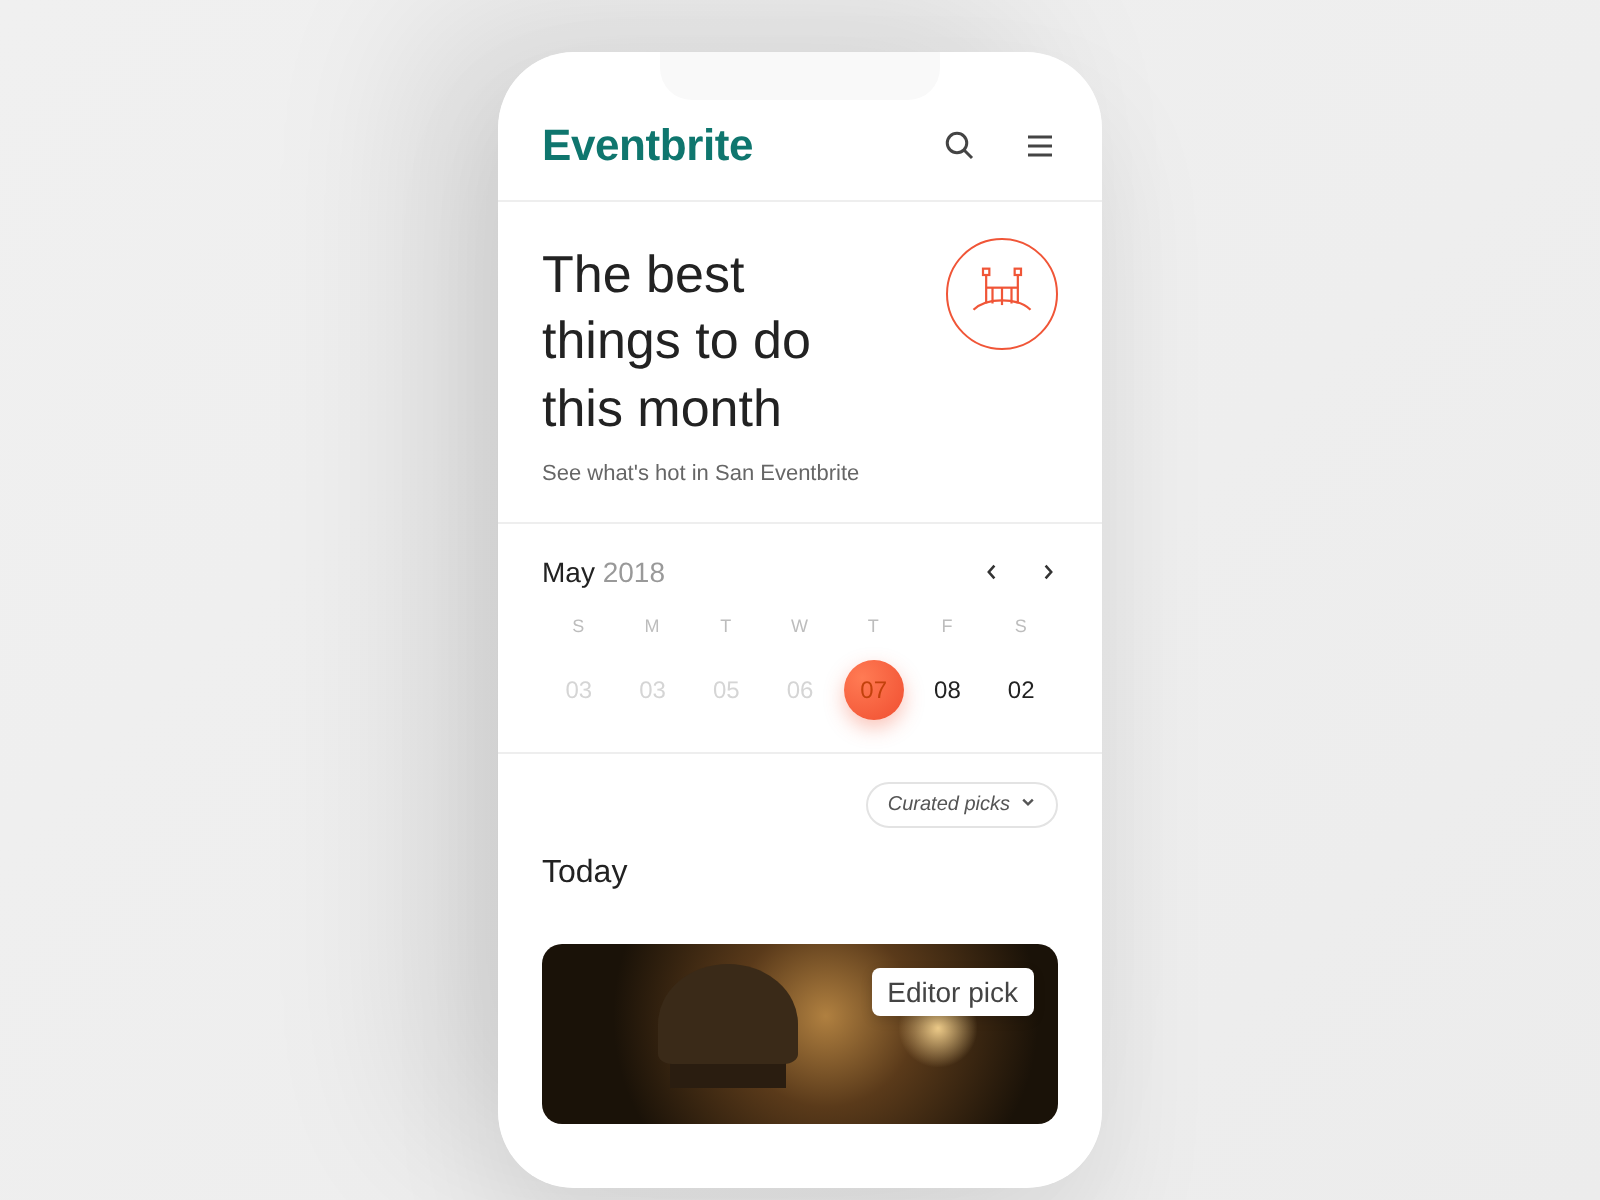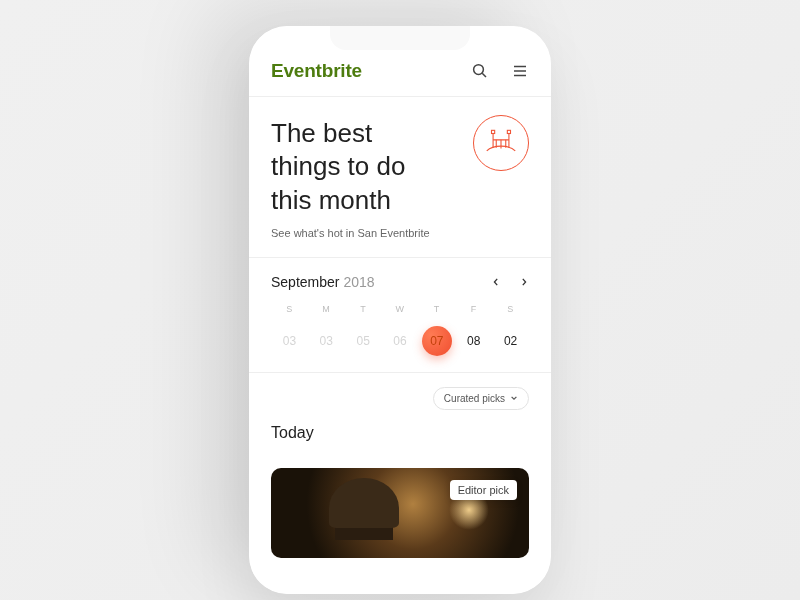--- a/index.html
+++ b/index.html
@@ -41,23 +41,23 @@
   }
   
   .hdr {
     display: flex;
     align-items: center;
     justify-content: space-between;
     padding: 34px 22px 14px 22px;
     border-bottom: 1px solid #eeeeee;
   }
   .logo {
-    color: #4d7c0f;
+    color: #0f766e;
     font-weight: 700;
-    font-size: 19px;
+    font-size: 22px;
     letter-spacing: -0.2px;
   }
   .hdr-icons { display: flex; gap: 22px; align-items: center; }
   .icon { width: 18px; height: 18px; display:flex; align-items:center; justify-content:center; color:#444; }
   
   .hero {
     padding: 20px 22px 18px 22px;
     border-bottom: 1px solid #eeeeee;
     position: relative;
   }
@@ -95,21 +95,21 @@
   .day { height: 34px; display:flex; align-items:center; justify-content:center; position:relative;}
   .day.dim { color:#d5d5d5; }
   .day.sel .bubble {
     position:absolute; width:30px; height:30px; border-radius:50%;
     background: radial-gradient(circle at 30% 30%, #ff7b54, #f04e30);
     box-shadow: 0 4px 10px rgba(240,85,55,0.35);
   }
   .day.sel .num { position:relative; color:#c2410c; font-weight:500; }
   
   .below { padding: 14px 22px 0 22px; }
-  .filter-row { display:flex; justify-content:flex-end; margin-bottom: 14px;}
+  .filter-row { display:flex; justify-content:flex-end; margin-bottom: 14px; font-style: italic;}
   .pill {
     border: 1px solid #e3e3e3;
     border-radius: 14px;
     padding: 5px 10px;
     font-size: 10px;
     color:#555;
     display:flex; align-items:center; gap:5px;
     background:#fff;
   }
   .section-title { font-size: 16px; color:#222; margin-bottom: 26px; }
@@ -128,21 +128,21 @@
     box-shadow: 0 18px 0 -6px #2a1d10;
   }
   .glow {
     position:absolute; right:40px; top:22px; width:40px; height:40px;
     background: radial-gradient(circle, rgba(255,220,150,0.9), rgba(255,180,80,0) 70%);
     border-radius:50%;
   }
   .badge {
     position:absolute; right:12px; top:12px;
     background:#fff; border-radius:4px;
-    font-size:11px; color:#444;
+    font-size:14px; color:#444;
     padding:4px 8px;
     box-shadow: 0 2px 6px rgba(0,0,0,0.15);
   }
 </style>
 </head>
 <body>
 
 <div class="phone">
   <div class="notch"></div>
   <div class="screen">
@@ -180,21 +180,21 @@
           <line x1="18" y1="20" x2="18" y2="30"></line>
           <line x1="24" y1="20" x2="24" y2="31"></line>
           <line x1="30" y1="20" x2="30" y2="30"></line>
         </svg>
       </div>
     </div>
 
     <div class="cal">
       <div class="cal-hdr">
         <div class="cal-month">
-          <span>September</span>
+          <span>May</span>
           <span class="yr">2018</span>
         </div>
         <div class="cal-nav">
           <span>
             <svg viewBox="0 0 10 10" width="8" height="8" fill="none" stroke="#333" stroke-width="1.6">
                 <path d="M6.5 1 L3 5 L6.5 9"></path>
               </svg>
           </span>
           <span>
             <svg viewBox="0 0 10 10" width="8" height="8" fill="none" stroke="#333" stroke-width="1.6">

